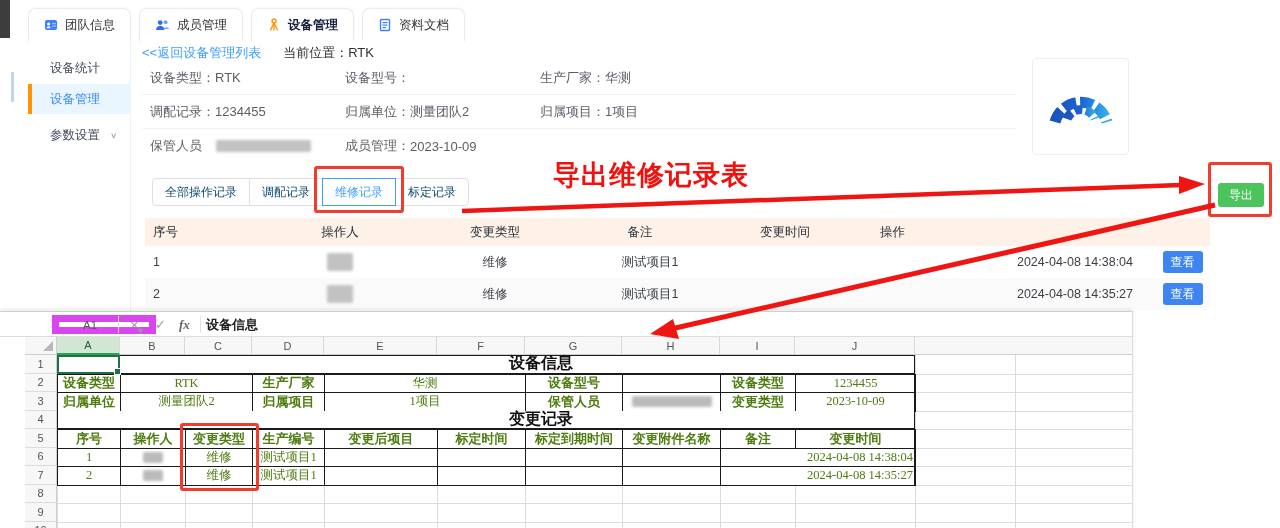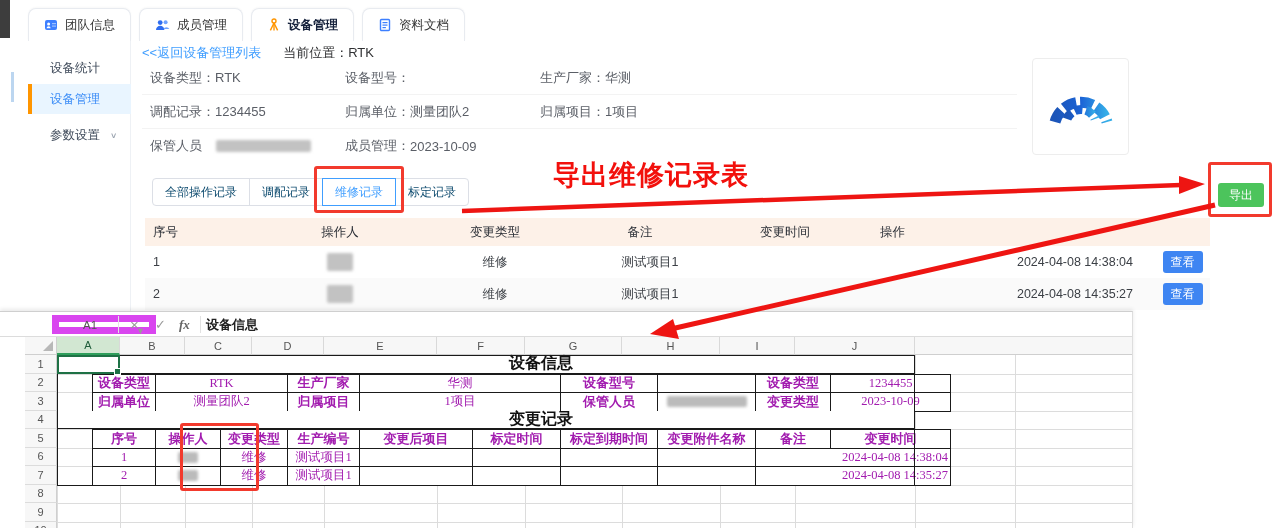--- a/index.html
+++ b/index.html
@@ -82,22 +82,22 @@
                    font-size:13px; color:#222; font-weight:bold; }
   .xletter { position:absolute; top:25px; height:18px; background:#f7f7f7; border-bottom:1px solid #cfcfcf;
              border-right:1px solid #d9d9d9; font-size:11px; color:#555; display:flex; align-items:center;
              justify-content:center; }
   .xletter.sel { background:#d2e7d2; color:#1f5c3a; border-bottom:2px solid #2e9e5b; }
   .xrownum { position:absolute; left:25px; width:32px; background:#f7f7f7; border-bottom:1px solid #dcdcdc;
              border-right:1px solid #cfcfcf; font-size:11px; color:#555; display:flex; align-items:center;
              justify-content:center; }
   .gl { position:absolute; background:#dcdcdc; }
   .xcell { position:absolute; display:flex; align-items:center; justify-content:center;
-           font-family:"Liberation Serif","DejaVu Serif",serif; font-size:12.5px; color:#a21caf;
-           background:#fff; border:1px solid #1a1a1a; overflow:visible; white-space:nowrap;margin-left:35px; }
+           font-family:"Liberation Serif","DejaVu Serif",serif; font-size:12.5px; color:#4d7c0f;
+           background:#fff; border:1px solid #1a1a1a; overflow:visible; white-space:nowrap; }
   .xcell.bold { font-weight:bold; font-size:13px; }
   .xcell.right { justify-content:flex-end; padding-right:2px; }
   .xtitle { position:absolute; display:flex; align-items:center; justify-content:center;
             font-family:"Liberation Serif","DejaVu Serif",serif; font-weight:bold; font-size:16px; color:#111;
             background:#fff; border-bottom:1px solid #1a1a1a; white-space:nowrap; }
   #table-frame { position:absolute; border:1px solid #1a1a1a; z-index:3; pointer-events:none; }
   #a1-sel { position:absolute; border:2px solid #1e7145; z-index:6; pointer-events:none; background:transparent;}
   #a1-sel::after { content:""; position:absolute; right:-3px; bottom:-3px; width:5px; height:5px; background:#1e7145; border:1px solid #fff;}
   .xredact { background:#bbb; border-radius:2px; filter:blur(1.5px); }
 

